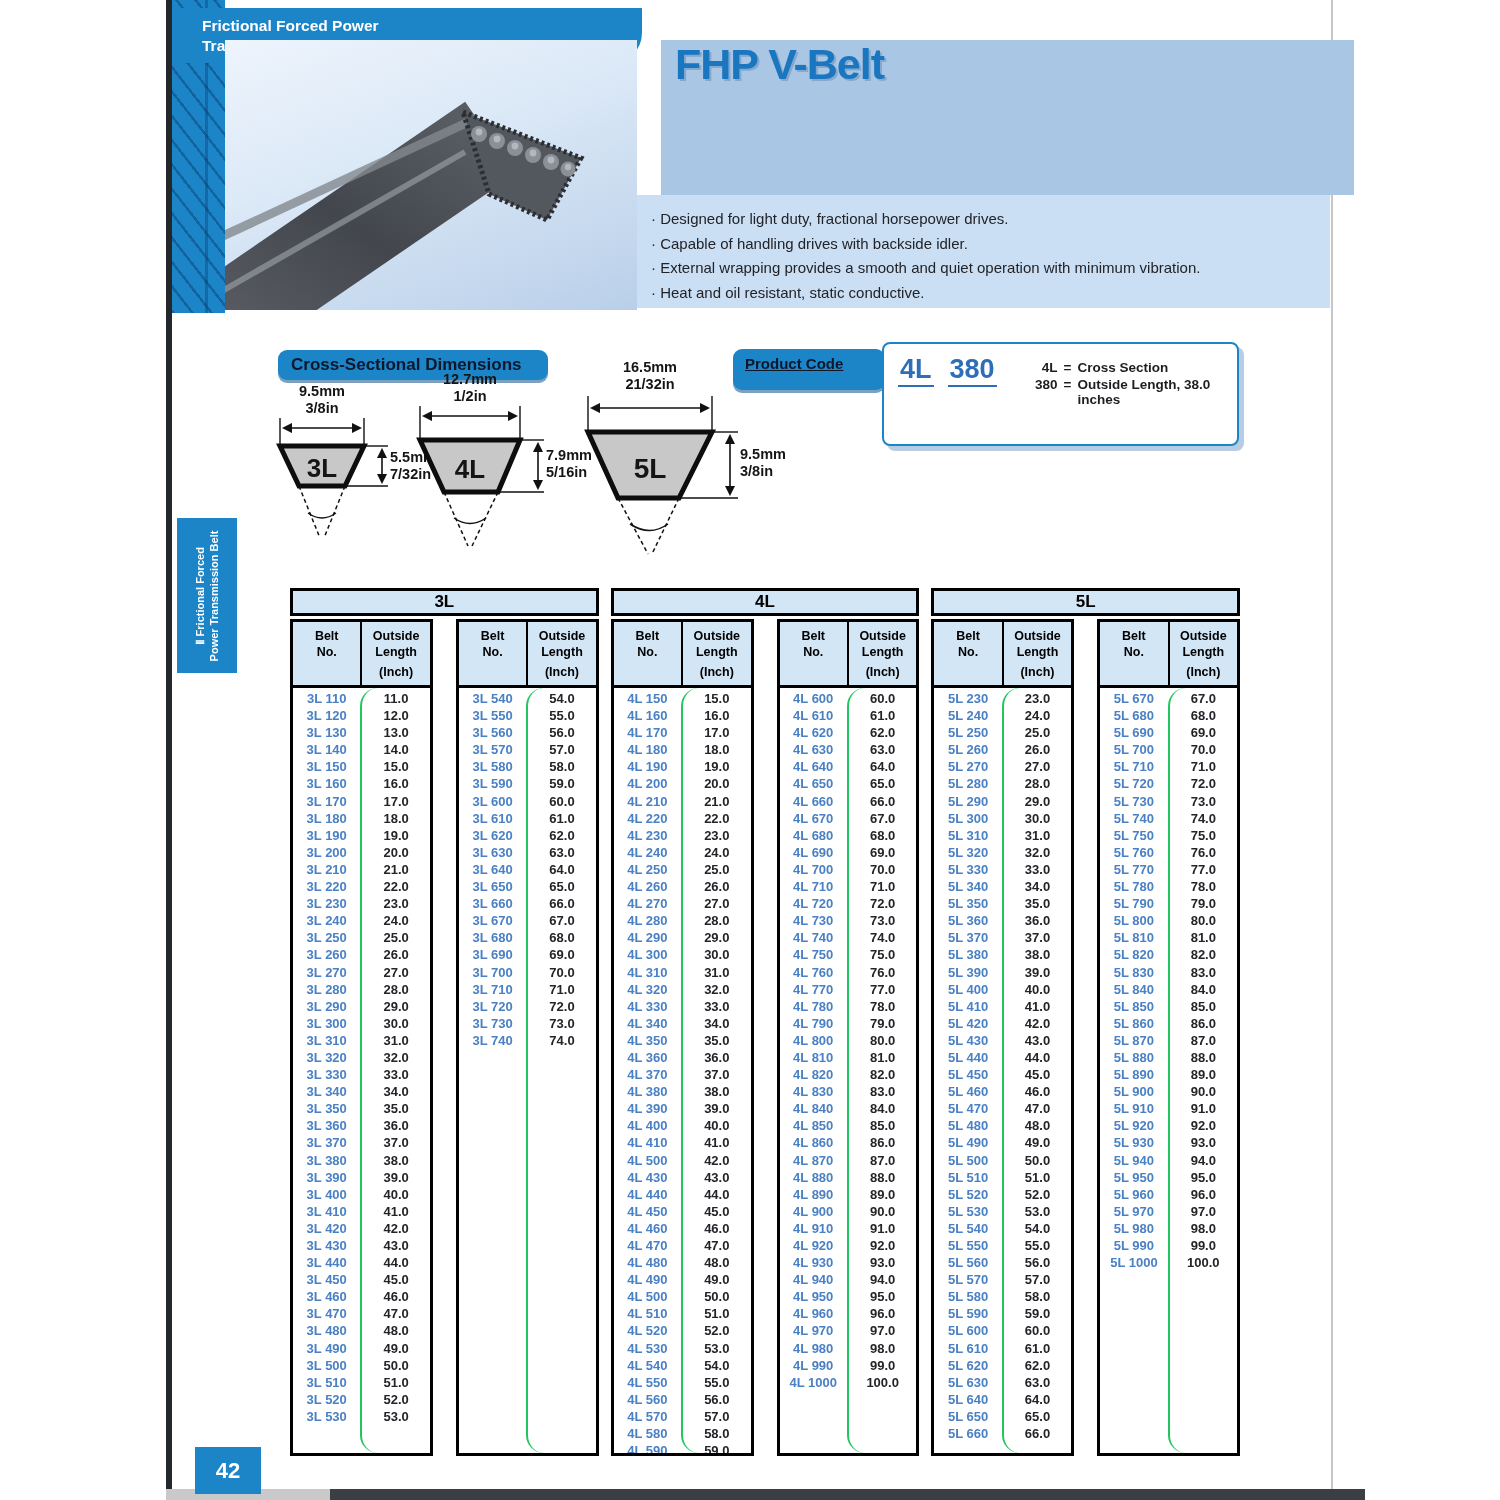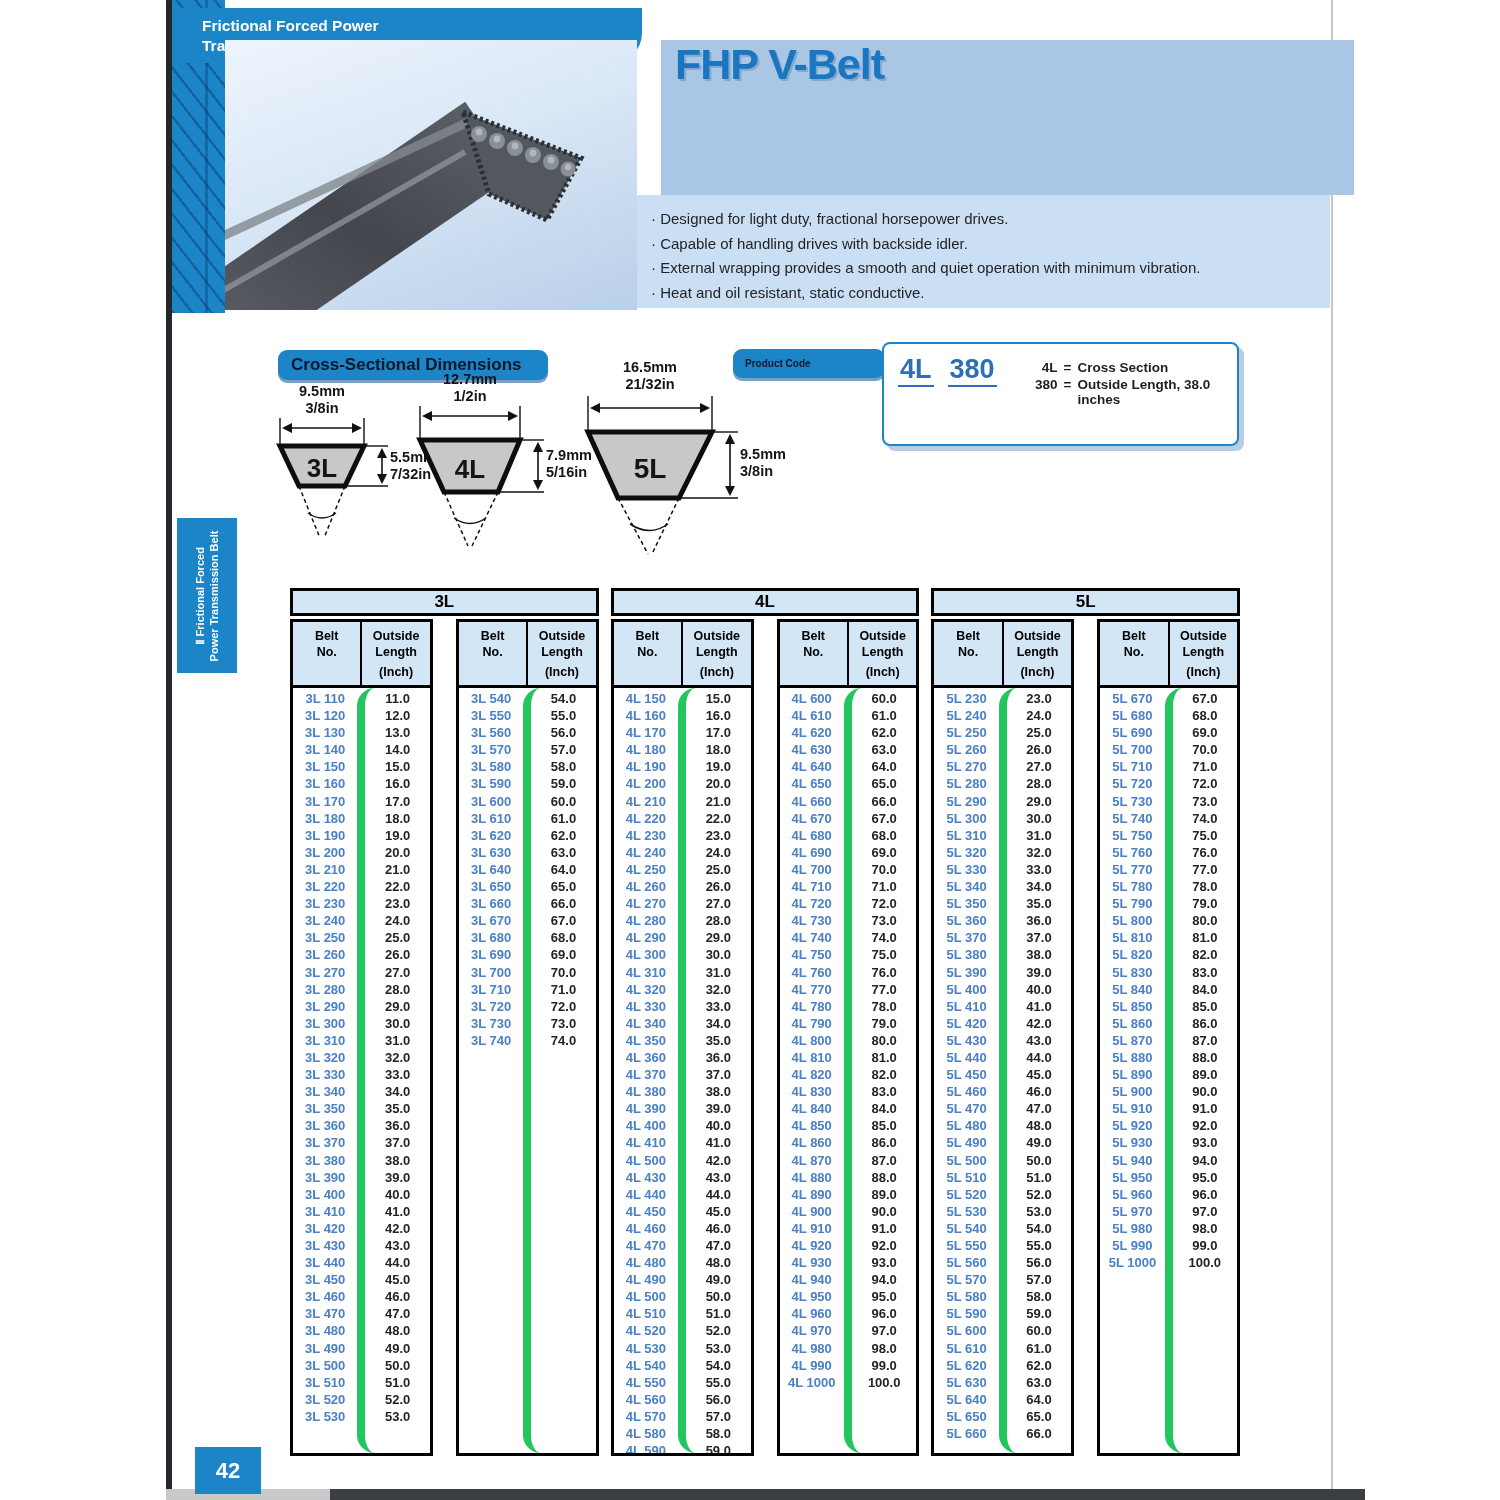--- a/index.html
+++ b/index.html
@@ -37,21 +37,21 @@
     box-shadow:0 3px 0 rgba(16,84,140,.55);box-sizing:border-box;}
   #cs-pill{left:278px;top:350px;width:270px;height:30px;font-size:17px;line-height:30px;padding-left:13px;}
   svg text{font-family:"Liberation Sans",sans-serif;font-weight:bold;fill:#151515;}
   .dimline{stroke:#111;stroke-width:1.6;}
   .tick{stroke:#111;stroke-width:1.4;}
   .trap{fill:#c8c8c8;stroke:#0d0d0d;stroke-width:5;stroke-linejoin:miter;}
   .dash{stroke:#111;stroke-width:1.5;stroke-dasharray:4,3;fill:none;}
   .arc{stroke:#111;stroke-width:1.5;fill:none;}
 
   
-  #pc-pill{left:733px;top:349px;width:152px;height:29px;font-size:10px;line-height:29px;padding-left:12px;}
+  #pc-pill{left:733px;top:349px;width:152px;height:41px;font-size:15px;line-height:29px;padding-left:12px;text-decoration:underline;}
   #pc-box{left:882px;top:342px;width:353px;height:100px;background:#fff;
     border:2.5px solid #1b85c8;border-radius:8px;box-shadow:5px 5px 0 rgba(125,164,204,.55);}
   .code-tok{font-size:27px;font-weight:bold;color:#2e6eb8;border-bottom:2.5px solid #2e6eb8;
     padding:0 2px 1px 2px;margin-right:14px;}
   #pc-code{left:14px;top:10px;}
   #pc-legend{left:148px;top:14px;font-size:13.5px;font-weight:bold;color:#1e1e22;border-spacing:0 2px;}
   #pc-legend td{padding:0 3px;vertical-align:top;}
   #pc-legend td:first-child{text-align:right;}
 
   
@@ -69,21 +69,21 @@
     font-size:17px;font-weight:bold;text-align:center;margin-bottom:3px;}
   .sec-body{flex:1;display:flex;gap:23px;min-height:0;}
   .subtable{flex:1 1 0;border:3px solid #000;background:#fff;display:flex;flex-direction:column;min-width:0;}
   .sub-head{display:flex;height:63px;background:#d3e6f6;border-bottom:3px solid #000;}
   .hc{flex:1 1 0;position:relative;font-size:12.5px;font-weight:bold;text-align:center;
     padding-top:7px;line-height:1.25;white-space:pre-line;}
   .hc + .hc{border-left:2px solid #000;text-align:center;}
   .hc .unit{position:absolute;left:0;right:0;bottom:4px;}
   .sub-body{flex:1;display:flex;min-height:0;overflow:hidden;}
   .dcol{flex:1 1 0;padding-top:2px;border-radius:18px;}
-  .dcol + .dcol{border-left:8px solid #22c55e;}
+  .dcol + .dcol{border-left:2px solid #22c55e;}
   .cell{height:17.1px;line-height:17.1px;font-size:13px;font-weight:bold;text-align:center;
     white-space:nowrap;}
   .cell.no{color:#4a80c4;}
   .cell.len{color:#222428;}
 </style>
 </head>
 <body>
 
 <div class="abs" id="edge-line"></div>
 <div class="abs" id="right-line"></div>

